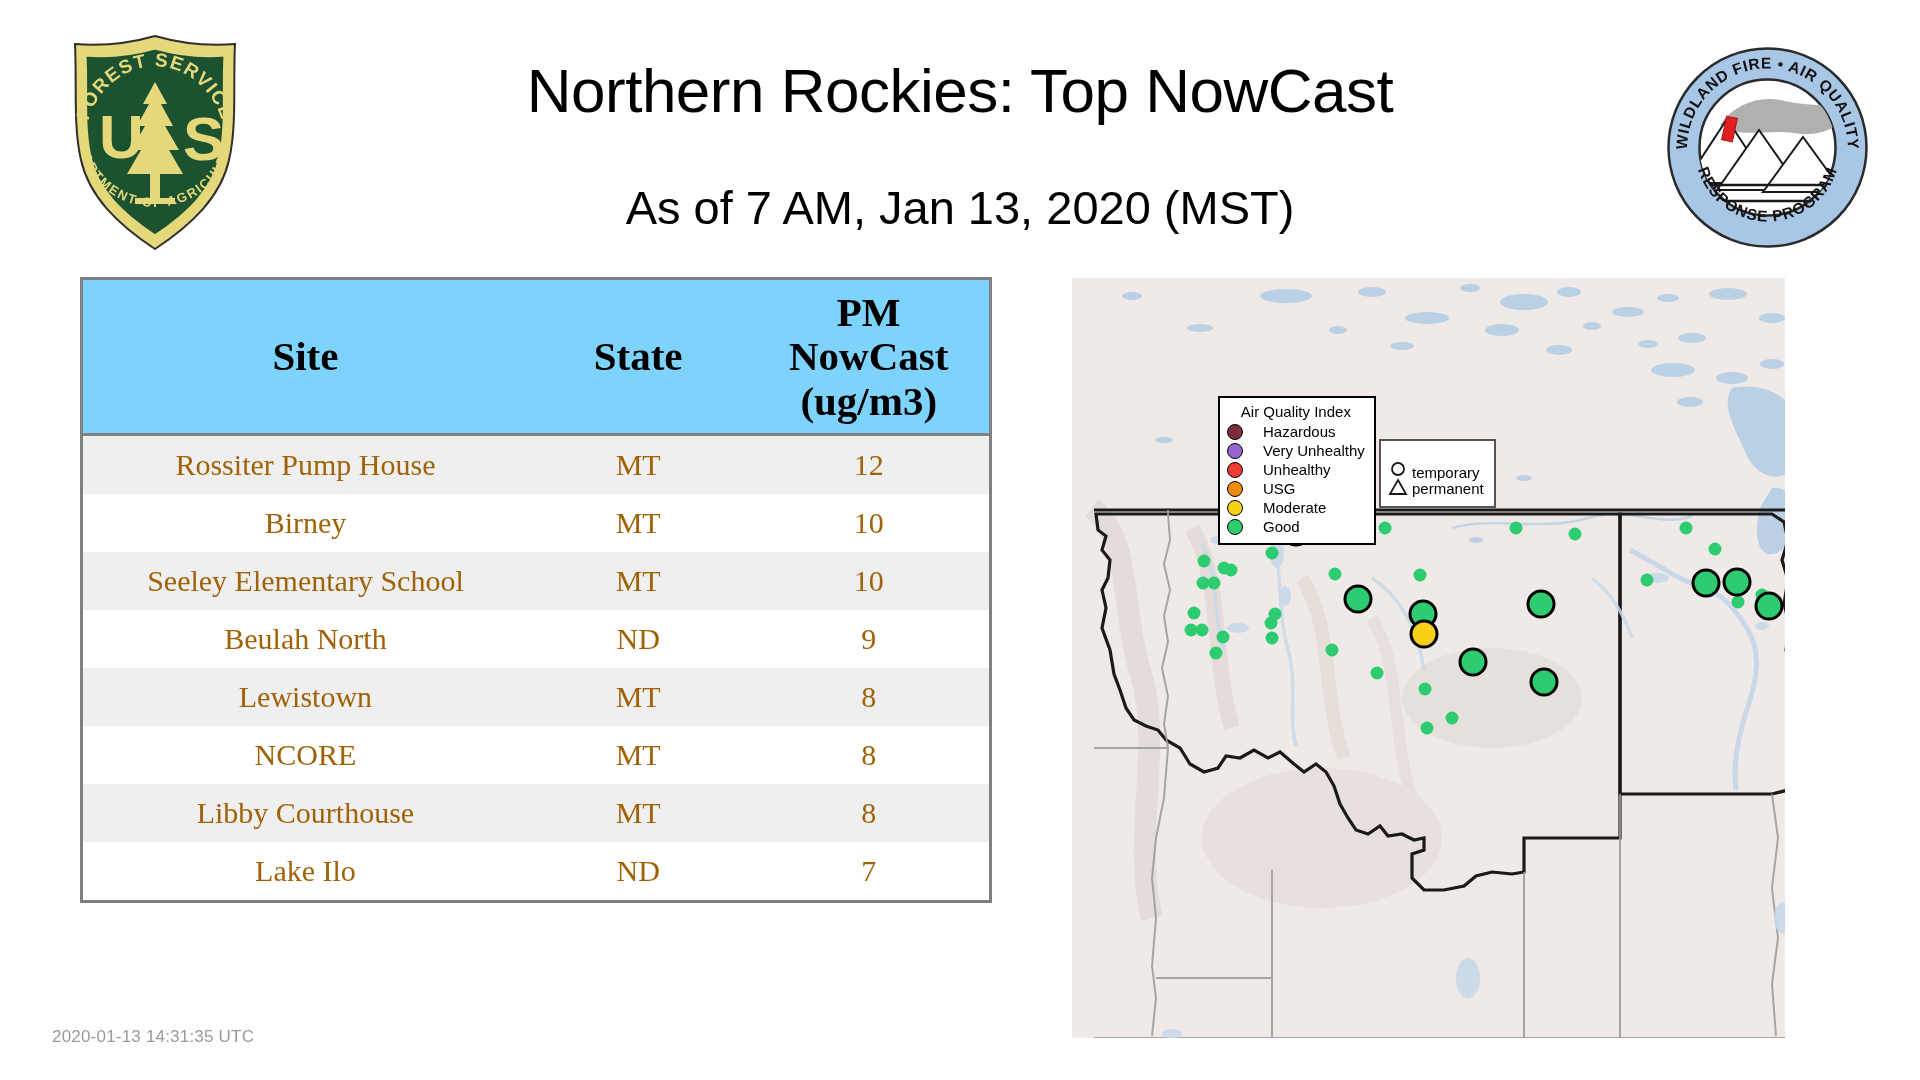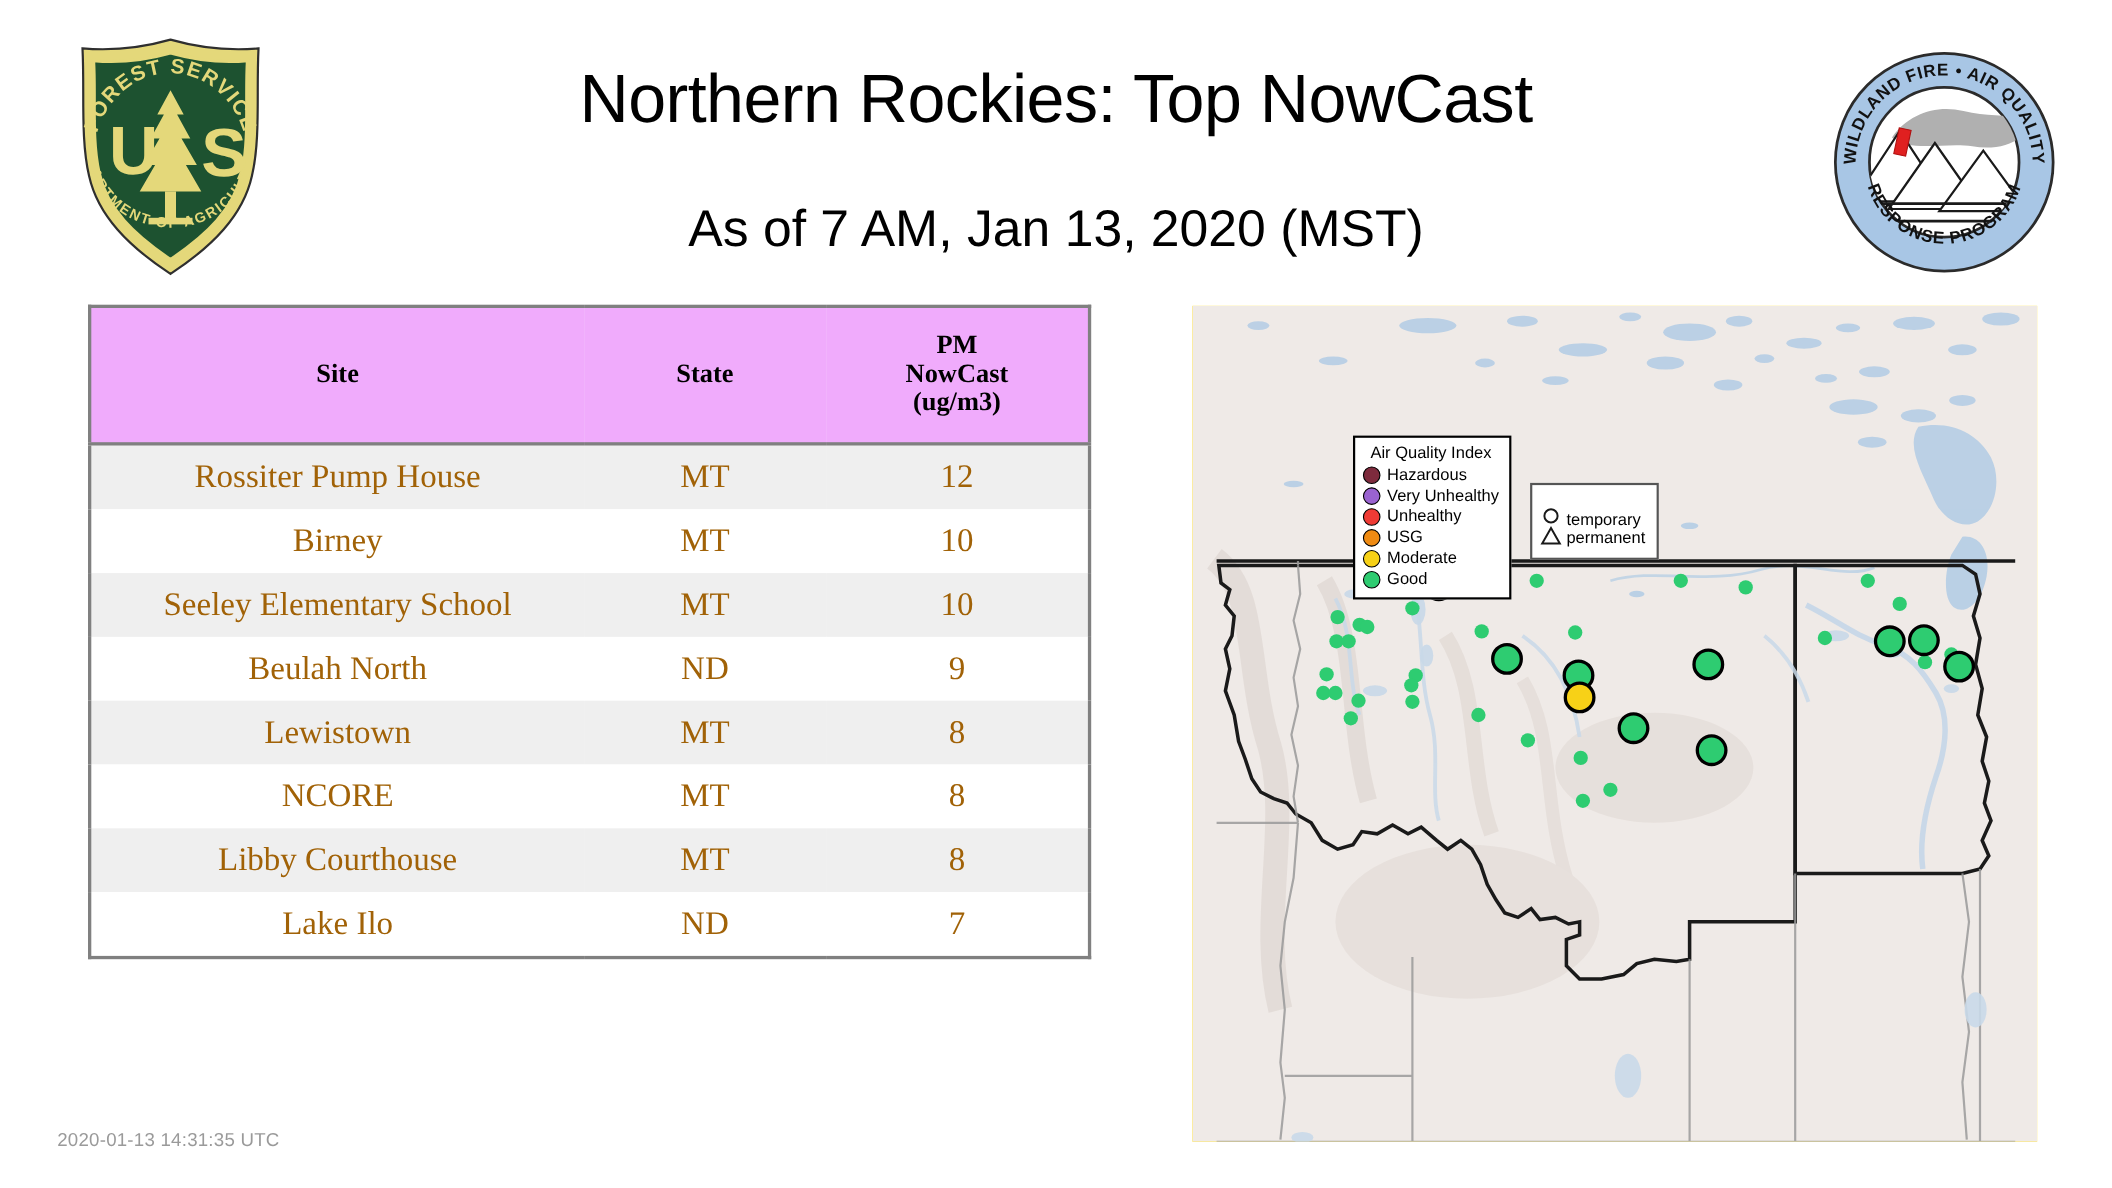--- a/index.html
+++ b/index.html
@@ -64,25 +64,25 @@
     position: absolute;
     left: 80px;
     top: 277px;
     width: 912px;
     border-collapse: collapse;
     border: 3px solid #808080;
     font-family: "Liberation Serif", serif;
     background: #ffffff;
   }
   #nowcast-table th {
-    background: #f0abfc;
+    background: #7dd3fc;
     border-bottom: 3px solid #808080;
     font-family: "Liberation Serif", serif;
     font-weight: bold;
-    font-size: 24px;
+    font-size: 41px;
     color: #000;
     padding: 10px 4px;
     height: 102px;
     vertical-align: middle;
     line-height: 1.08;
   }
   #nowcast-table td {
     font-family: "Liberation Serif", serif;
     font-size: 30px;
     color: #a16207;
@@ -106,25 +106,24 @@
     font-size: 17px;
     color: #9a9a9a;
     letter-spacing: 0.2px;
   }
 
   
   #map-panel {
     position: absolute;
     left: 1072px;
     top: 278px;
-    width: 768px;
+    width: 713px;
     height: 760px;
-    background: #fde047;
+    background: #22c55e;
     overflow: hidden;
-    margin-left: 12px;
   }
   #map-svg { display: block; width: 768px; height: 760px; }
 
   
   #aqi-legend {
     position: absolute;
     left: 146px;
     top: 118px;
     background: #ffffff;
     border: 2px solid #000;
@@ -136,20 +135,21 @@
     color: #000;
     text-align: center;
     margin-bottom: 2px;
     white-space: nowrap;
   }
   .legend-row {
     display: flex;
     align-items: center;
     height: 19px;
     white-space: nowrap;
+    gap: 14px;
   }
   .legend-swatch {
     width: 14px;
     height: 14px;
     border-radius: 50%;
     border: 1.5px solid #000;
     margin-right: 6px;
     flex: 0 0 auto;
   }
   .legend-label { font-size: 15px; color: #000; }

